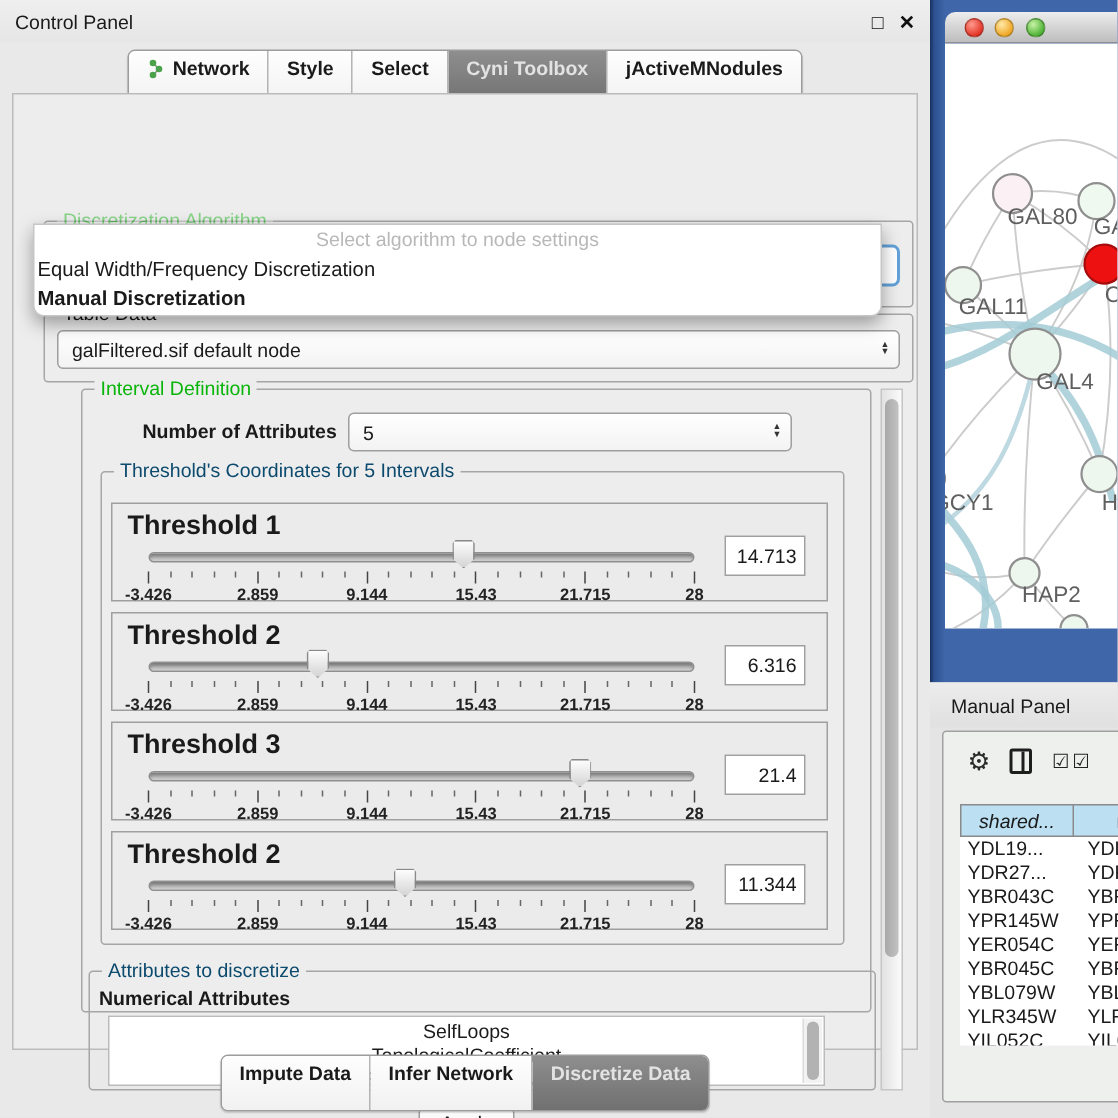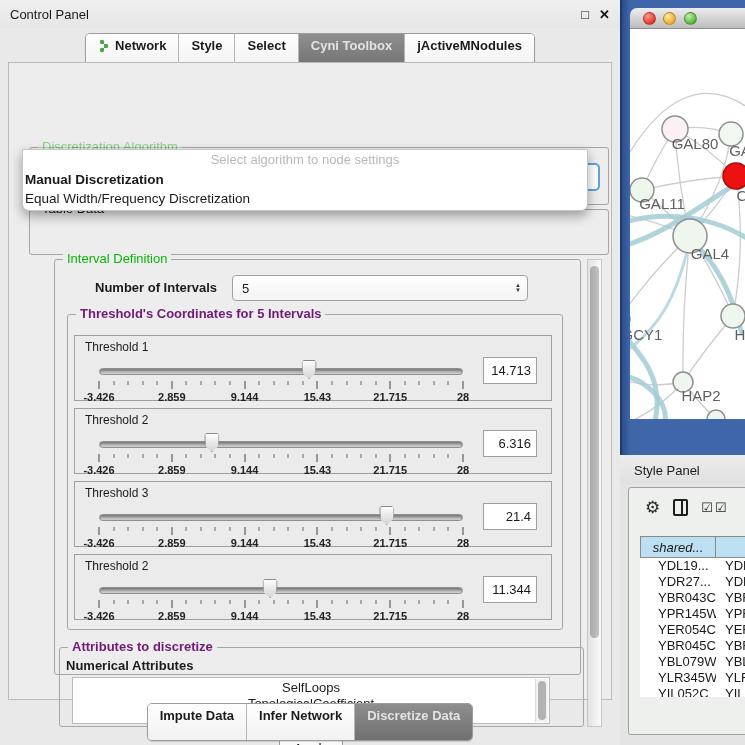--- a/index.html
+++ b/index.html
@@ -20,21 +20,21 @@
          background:linear-gradient(#fefefe,#f1f1f1); border-left:1px solid #b5b5b5; white-space:nowrap; }
   .tab:first-child { border-left:none; }
   .tab.selected { background:linear-gradient(#8e8e8e,#707070); color:#e3e3e3; }
 
   .cp-content { position:absolute; left:8px; top:62px; width:604px; height:638px;
                 background:#ededed; border:1px solid #bbb; }
 
   .group { position:absolute; border:1px solid #a6a6a6; border-radius:3px; }
   .group-title { position:absolute; top:-9px; left:8px; background:#ededed; padding:0 4px;
                  font-size:13px; white-space:nowrap; }
-  .t-green { color:#0ab50a; } .t-blue { color:#701a75;font-weight:bold; } .t-black { color:#111; }
+  .t-green { color:#0ab50a; } .t-blue { color:#0c4a6e; } .t-black { color:#111; }
 
   .combo { background:linear-gradient(#ffffff,#f3f3f3); border:1px solid #9f9f9f; border-radius:4px;
            font-size:13px; display:flex; align-items:center; padding:0 6px 0 9px; }
   .combo .combo-text { flex:1; overflow:hidden; white-space:nowrap; }
   .stepper { display:flex; flex-direction:column; align-items:center; line-height:5px; font-size:6px; color:#333; }
 
   
   .algo-group { left:20px; top:84px; width:580px; height:58px; }
   .algo-group .group-title { opacity:.45; }
   .algo-combo { position:absolute; left:8px; right:8px; top:15px; height:28px;
@@ -53,21 +53,21 @@
   .tdata-combo { position:absolute; left:8px; right:8px; top:10px; height:26px; }
 
   
   .interval-group { left:45px; top:196px; width:527px; height:416px; }
   .noi-label { position:absolute; left:40px; top:20px; font-weight:bold; font-size:13px; }
   .noi-combo { position:absolute; left:177px; top:15px; width:296px; height:26px; }
   .coords-group { left:12px; top:54px; width:496px; height:316px; }
 
   .thr-panel { position:absolute; left:6px; width:478px; height:66px; background:#ebebeb;
                border:1px solid #9f9f9f; }
-  .thr-label { position:absolute; left:10px; top:4px; font-weight:normal; font-size:12px; }
+  .thr-label { position:absolute; left:10px; top:4px; font-weight:bold; font-size:18px; }
   .slider { position:absolute; left:24px; top:23px; width:364px; height:42px; }
   .track { position:absolute; top:9px; left:0; right:0; height:7px; border-radius:4px;
            background:linear-gradient(#9d9d9d,#cfcfcf); border:1px solid #8f8f8f;
            box-shadow:inset 0 2px 2px rgba(0,0,0,.22); }
   .thumb { position:absolute; top:1px; width:15px; height:19px; transform:translateX(-50%);
            background:linear-gradient(#fdfdfd,#d4d4d4); border:1px solid #898989;
            clip-path:polygon(50% 100%, 0 66%, 0 12%, 14% 0, 86% 0, 100% 12%, 100% 66%); }
   .slider-ticks { position:absolute; top:22px; left:0; right:0; height:9px; }
   .tick { position:absolute; width:1px; height:4px; background:#666; transform:translateX(-50%); }
   .tick.major { height:8px; background:#444; }
@@ -128,21 +128,21 @@
   .columns-icon:after { content:""; position:absolute; left:50%; top:0; bottom:0; width:2px; background:#1d1d1d; }
   .checks { display:flex; gap:2px; font-size:13px; color:#222; }
   .tp-table { position:absolute; left:11px; top:48px; width:160px; }
   .tp-header { display:flex; }
   .tp-col-header { height:22px; background:#bcdff2; border:1px solid #8a8a8a; font-size:13px;
                    display:flex; align-items:center; justify-content:center; }
   .tp-col-header.c1 { width:76px;font-style:italic; }
   .tp-col-header.c2 { width:72px; border-left:none; }
   .tp-rows { height:139px; overflow:hidden; background:#fff; }
   .tp-row { display:flex; height:16px; line-height:16px; font-size:13px; }
-  .tp-cell1 { width:76px; padding-left:18px; white-space:nowrap; overflow:hidden; }
+  .tp-cell1 { width:76px; padding-left:5px; white-space:nowrap; overflow:hidden; }
   .tp-cell2 { width:72px; padding-left:9px; white-space:nowrap; }
 
   .net-label { font-size:15px; fill:#5f5f5f; }
   .edge { fill:none; stroke:#cccccc; stroke-width:1.3; }
   .edge.thick { stroke:#a3cbd6; stroke-width:5; opacity:.85; }
   .edge.mid { stroke:#aed0da; stroke-width:3; opacity:.8; }
 </style>
 </head>
 <body>
 
@@ -183,32 +183,39 @@
 
   <div class="cp-content">
 
     <div class="group algo-group">
       <span class="group-title t-green">Discretization Algorithm</span>
       <div class="algo-combo"></div>
     </div>
 
     <div class="popup">
       <div class="popup-hint">Select algorithm to node settings</div>
+      <div class="popup-item">Equal Width/Frequency Discretization</div>
       <div class="popup-item bold">Manual Discretization</div>
-      <div class="popup-item">Equal Width/Frequency Discretization</div>
     </div>
 
     <div class="group tdata-group">
       <span class="group-title t-black">Table Data</span>
+      <div class="combo tdata-combo">
+        <span class="combo-text">galFiltered.sif default node</span>
+        <span class="stepper">
+          <span>▲</span>
+          <span>▼</span>
+        </span>
+      </div>
     </div>
 
     <div class="group interval-group">
       <span class="group-title t-green">Interval Definition</span>
 
-      <span class="noi-label">Number of Intervals</span>
+      <span class="noi-label">Number of Attributes</span>
       <div class="combo noi-combo">
         <span class="combo-text">5</span>
         <span class="stepper">
           <span>▲</span>
           <span>▼</span>
         </span>
       </div>
 
       <div class="group coords-group">
         <span class="group-title t-blue">Threshold's Coordinates for 5 Intervals</span>
@@ -487,21 +494,21 @@
           <text x="12" y="311" text-anchor="middle" class="net-label">GCY1</text>
           <text x="110" y="311" text-anchor="middle" class="net-label">H</text>
           <text x="71" y="372" text-anchor="middle" class="net-label">HAP2</text>
         </g>
     </svg>
   </div>
 </div>
 
 <div class="table-panel">
   <div class="tp-titlebar">
-    <span>Style Panel</span>
+    <span>Manual Panel</span>
   </div>
   <div class="tp-container">
     <div class="tp-toolbar">
       <span class="gear">⚙</span>
       <span class="columns-icon"></span>
       <span class="checks">
         <span>☑</span>
         <span>☑</span>
       </span>
     </div>

